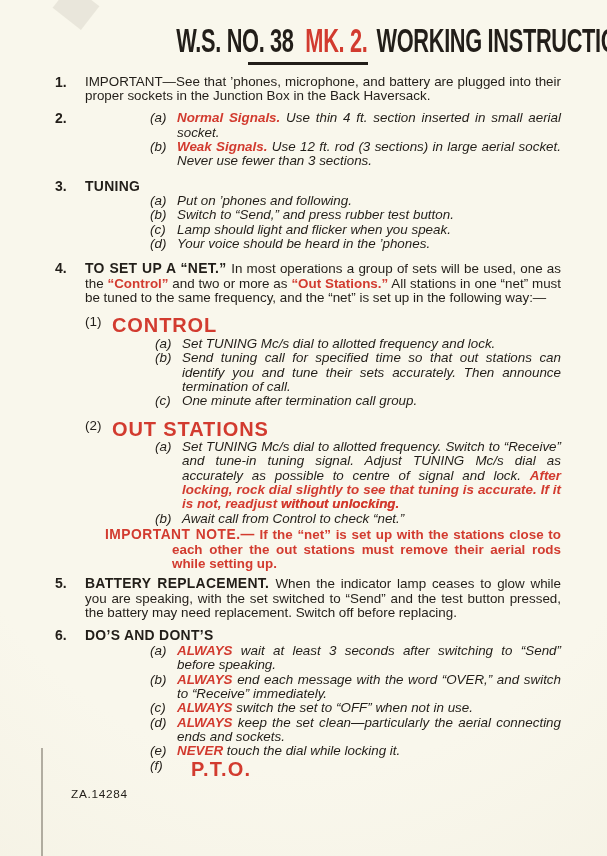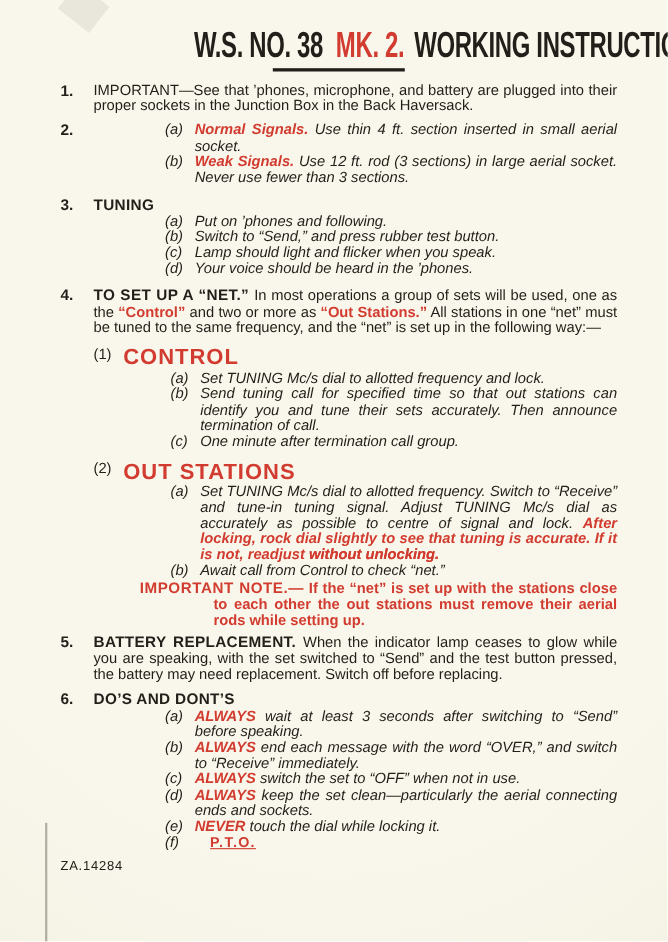--- a/index.html
+++ b/index.html
@@ -46,25 +46,25 @@
   .sub{display:flex;margin-left:65px;}
   .slab{flex:0 0 27px;font-style:italic;}
   .stext{flex:1;min-width:0;font-style:italic;}
   
   .grp{margin-top:10px;}
   .grp-head{display:flex;}
   .glab{flex:0 0 27px;}
   .gtitle{color:var(--red);font-weight:700;font-size:20px;letter-spacing:.9px;}
   .grp .sub{margin-left:70px;}
   
-  .note{margin:2px 0 0 42px;padding-left:67px;text-indent:-67px;}
+  .note{margin:2px 0 0 20px;padding-left:67px;text-indent:-67px;}
   .note-head{color:var(--red);font-weight:700;letter-spacing:.5px;font-size:13.8px;}
   
-  .pto{flex:none;margin-left:14px;align-self:flex-end;color:var(--red);font-weight:700;letter-spacing:1.2px;font-size:13px;text-decoration:underline;}
-  .ref{margin:8px 0 0 0;font-size:11.8px;letter-spacing:.7px;}
+  .pto{flex:none;margin-left:14px;align-self:flex-end;color:var(--red);font-weight:700;letter-spacing:1.2px;font-size:20px;}
+  .ref{margin:8px 0 0 16px;font-size:11.8px;letter-spacing:.7px;}
   
   .fold{position:absolute;left:41px;top:748px;width:2px;height:108px;background:rgba(72,64,52,.40);}
   .corner{position:absolute;left:58px;top:-8px;width:36px;height:30px;background:rgba(95,88,72,.10);transform:rotate(38deg);}
 </style>
 </head>
 <body>
 
 <div class="page">
   <div class="corner"></div>
 

